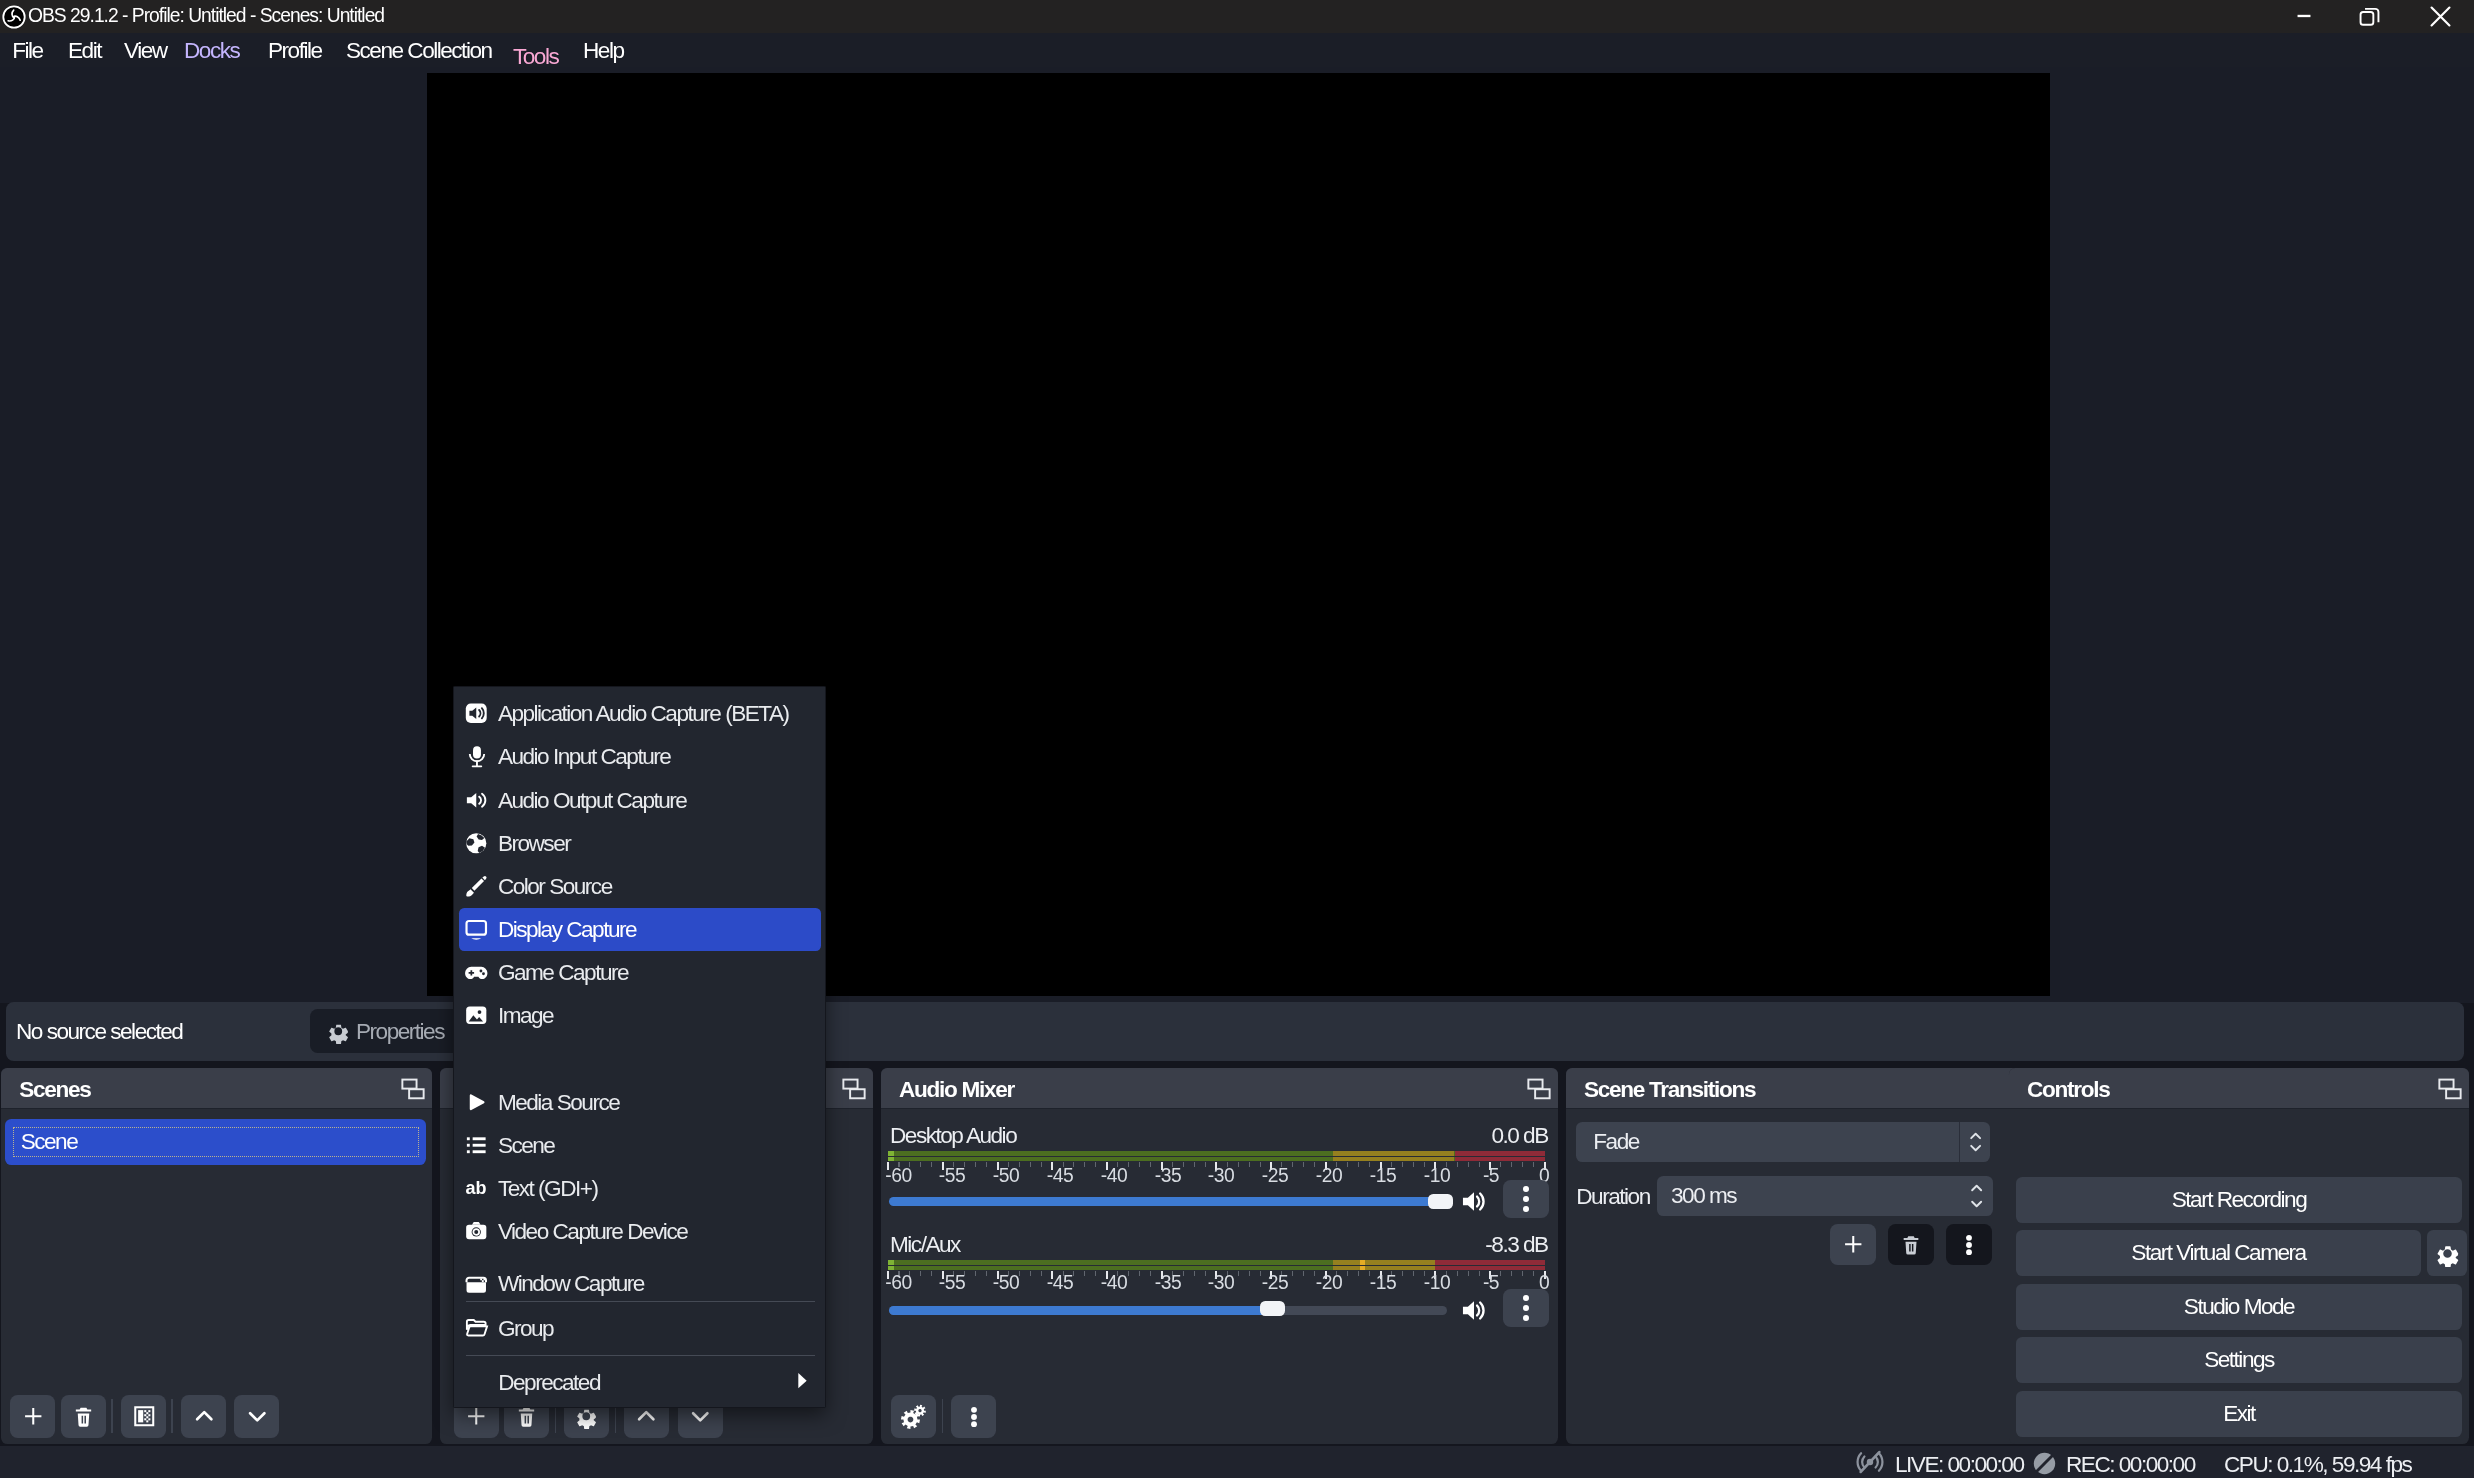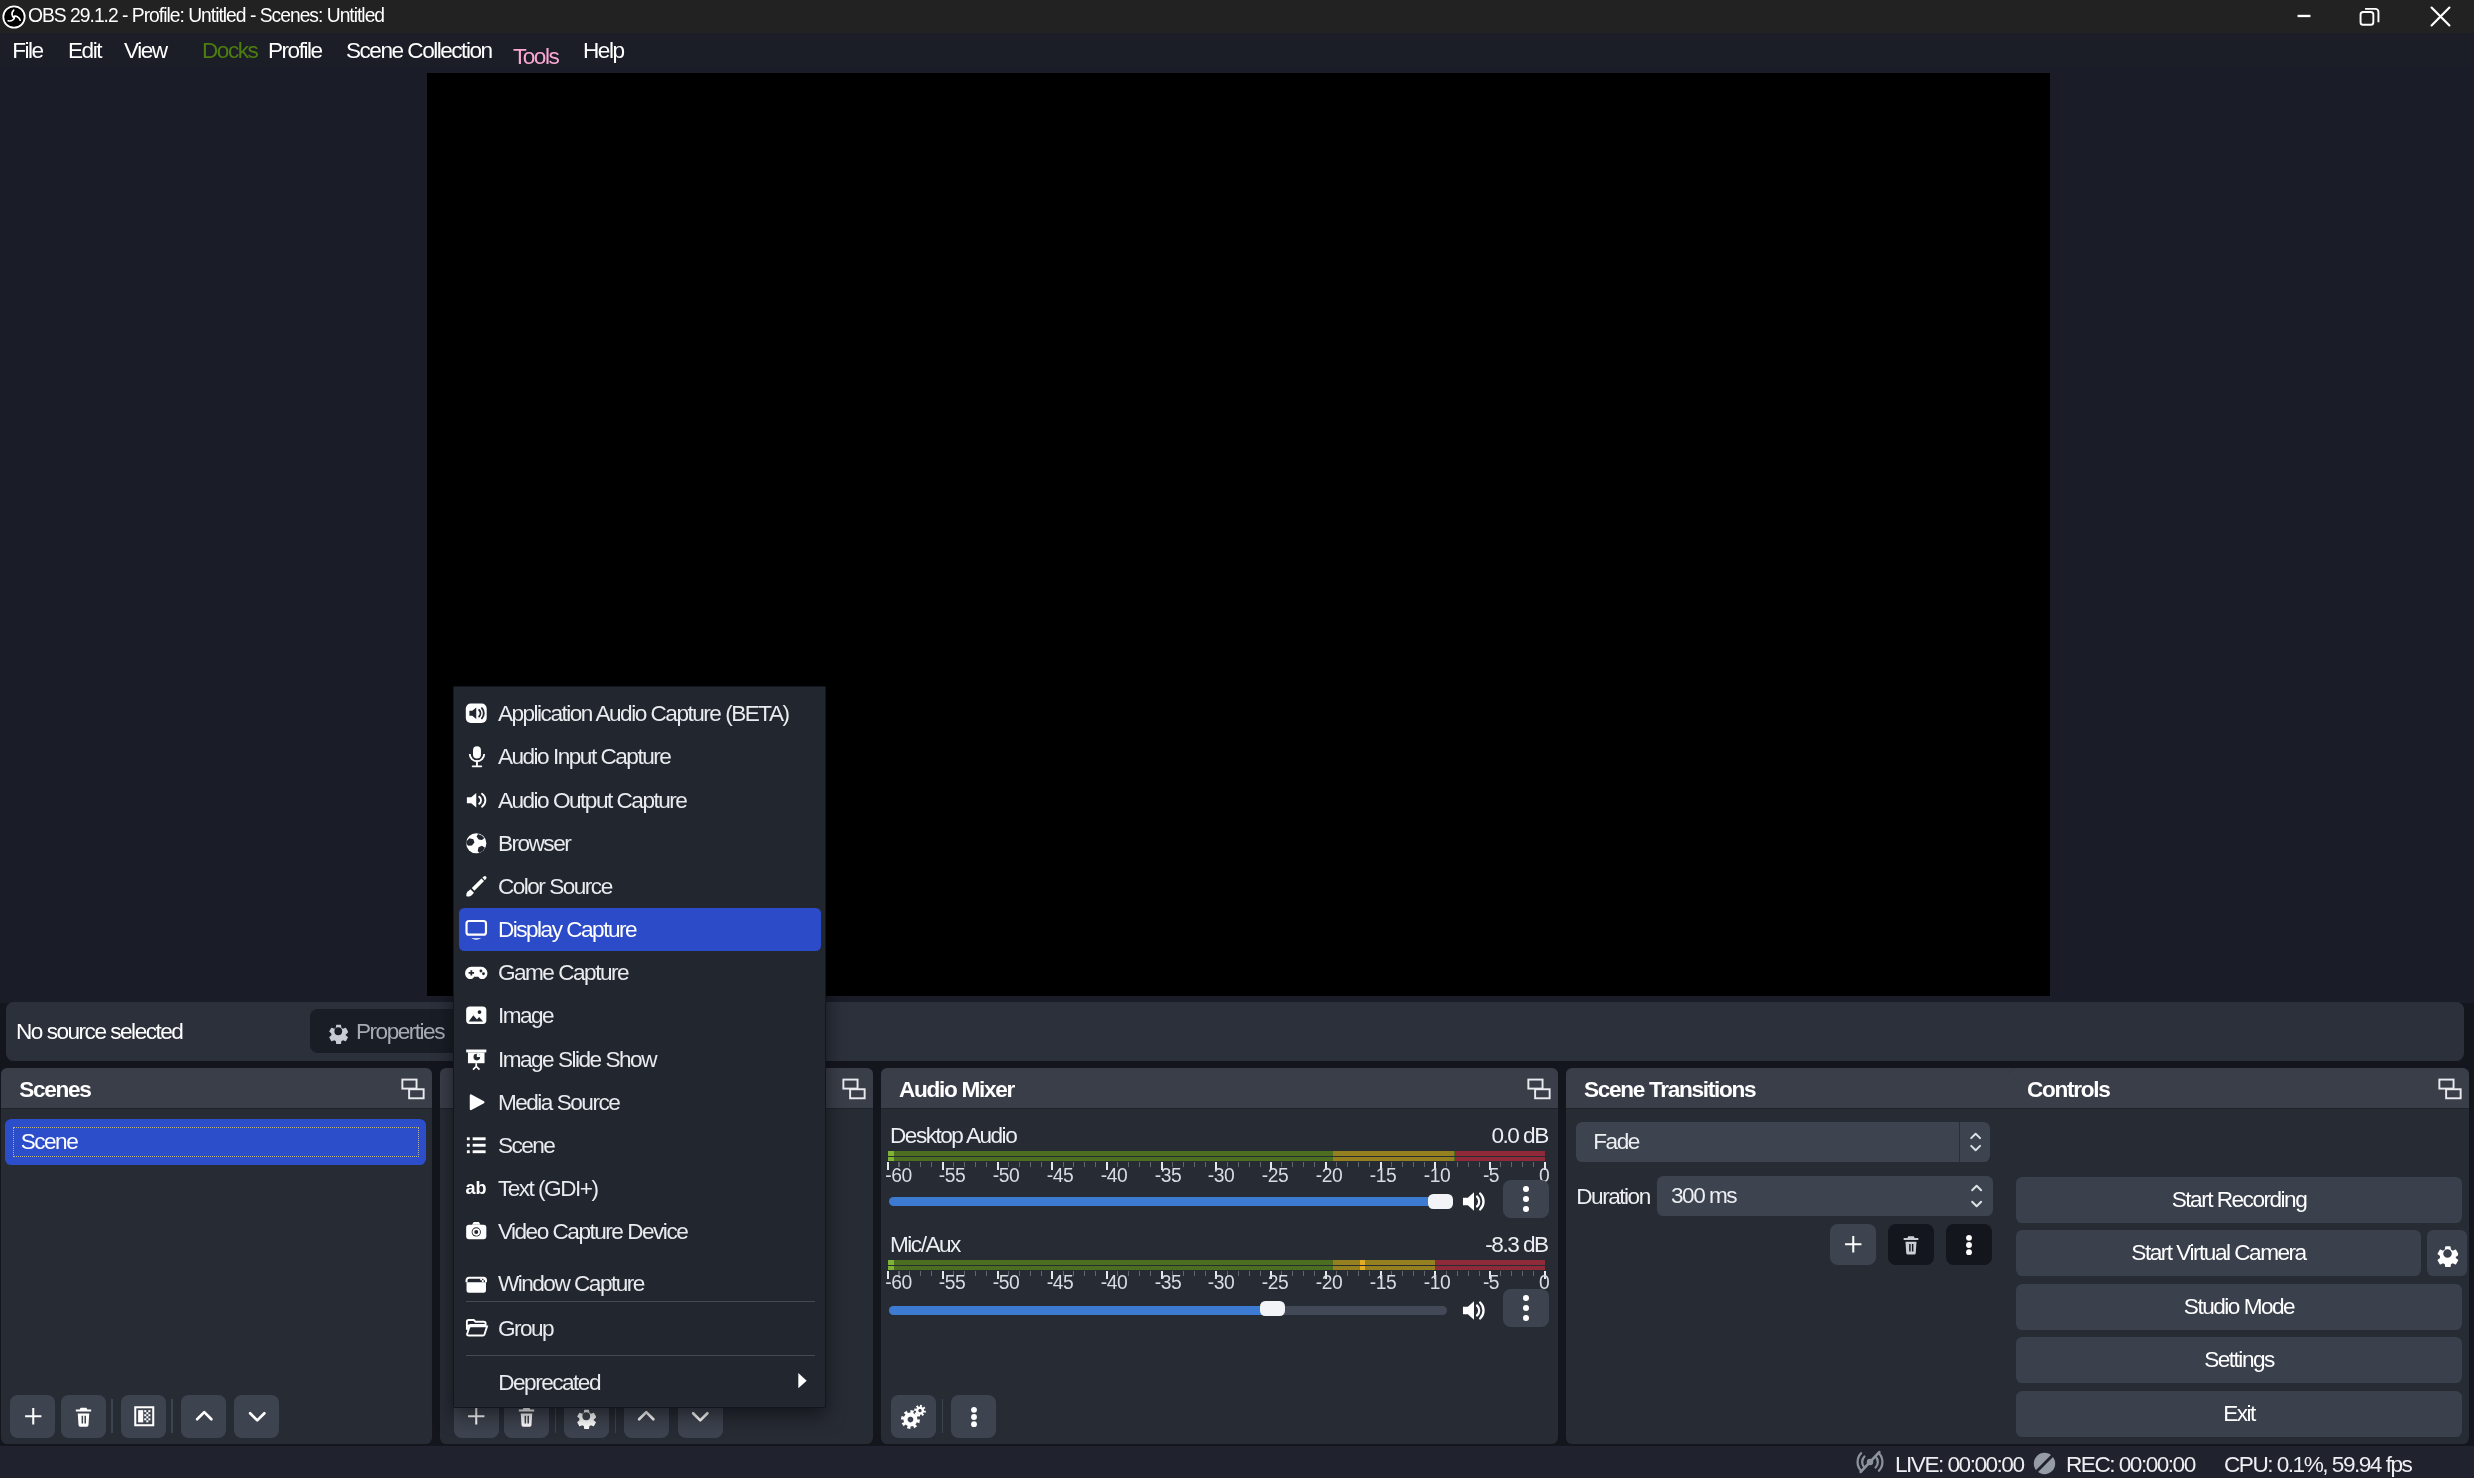--- a/index.html
+++ b/index.html
@@ -44,21 +44,21 @@
       <path d="M11 6 h16 a5 5 0 0 1 5 5 v16"></path>
   </svg>
   <svg class="abs" style="left:2429px;top:5.2px" width="23" height="23" viewBox="0 0 36 36" stroke="#fff" stroke-width="3.4" stroke-linecap="round">
     <path d="M4 4 L32 32 M32 4 L4 32"></path>
   </svg>
 
   <div class="abs" id="menubar" style="left:0;top:33px;width:2475px;height:34px;background:#1b1e27;"></div>
   <div class="abs txt" id="menuitems" style="top:38px;left:12.2px;color:#fff">File</div>
   <div class="abs txt" style="top:38px;left:68px;color:#fff">Edit</div>
   <div class="abs txt" style="top:38px;left:124px;color:#fff">View</div>
-  <div class="abs txt" style="top:38px;left:202px;color:#4d7c0f">Docks</div>
+  <div class="abs txt" style="top:38px;left:184px;color:#c4b5fd">Docks</div>
   <div class="abs txt" style="top:38px;left:268px;color:#fff">Profile</div>
   <div class="abs txt" style="top:38px;left:346px;color:#fff">Scene Collection</div>
   <div class="abs txt" style="top:44px;left:513px;color:#f9a8d4">Tools</div>
   <div class="abs txt" style="top:38px;left:583px;color:#fff">Help</div>
 
   <div class="abs" style="left:0;top:67px;width:2475px;height:936px;background:#1a1d27;"></div>
   <div class="abs" style="left:427px;top:73px;width:1623px;height:923px;background:#000;"></div>
 
   <div class="abs" style="left:6.4px;top:1002px;width:2458px;height:59px;background:#2b303b;border-radius:7.7px;"></div>
   <div class="abs txt" style="left:16px;top:1019px;color:#fff">No source selected</div>
@@ -526,30 +526,20 @@
         <div class="mlabel">Game Capture</div>
       </div>
       <div class="mitem" style="top:307px;">
         <svg class="mico" viewBox="0 0 34 34">
           <rect x="3" y="5" width="28" height="24" rx="5" fill="#fff"></rect>
           <circle cx="21.5" cy="12.5" r="2.6" fill="#22262f"></circle>
           <path d="M6.5 25.5l6.5-8.5 5 6 3-3.5 5.5 6z" fill="#22262f"></path>
         </svg>
         <div class="mlabel">Image</div>
       </div>
-      <div class="mitem" style="top:351px;">
-        <svg class="mico" viewBox="0 0 34 34">
-          <rect x="3" y="3.5" width="28" height="4" fill="#fff"></rect>
-          <rect x="5.5" y="7.5" width="23" height="15" fill="#fff"></rect>
-          <circle cx="17.8" cy="14" r="4.6" fill="#22262f"></circle>
-          <path d="M17.8 14 L17.8 9.4 A4.6 4.6 0 0 1 22.4 14z" fill="#fff"></path>
-          <path d="M17 22.5v5M12.5 31.5l4.5-4.5 4.5 4.5" stroke="#fff" stroke-width="2.4" fill="none"></path>
-        </svg>
-        <div class="mlabel">Image Slide Show</div>
-      </div>
       <div class="mitem" style="top:394px;">
         <svg class="mico" viewBox="0 0 34 34">
           <path d="M9.5 7.5 L27 17 L9.5 26.5z" fill="#fff" stroke="#fff" stroke-width="3" stroke-linejoin="round"></path>
         </svg>
         <div class="mlabel">Media Source</div>
       </div>
       <div class="mitem" style="top:437px;">
         <svg class="mico" viewBox="0 0 34 34">
           <rect x="4" y="6" width="4" height="4" fill="#fff"></rect>
           <rect x="12" y="6" width="18" height="4" fill="#fff"></rect>

